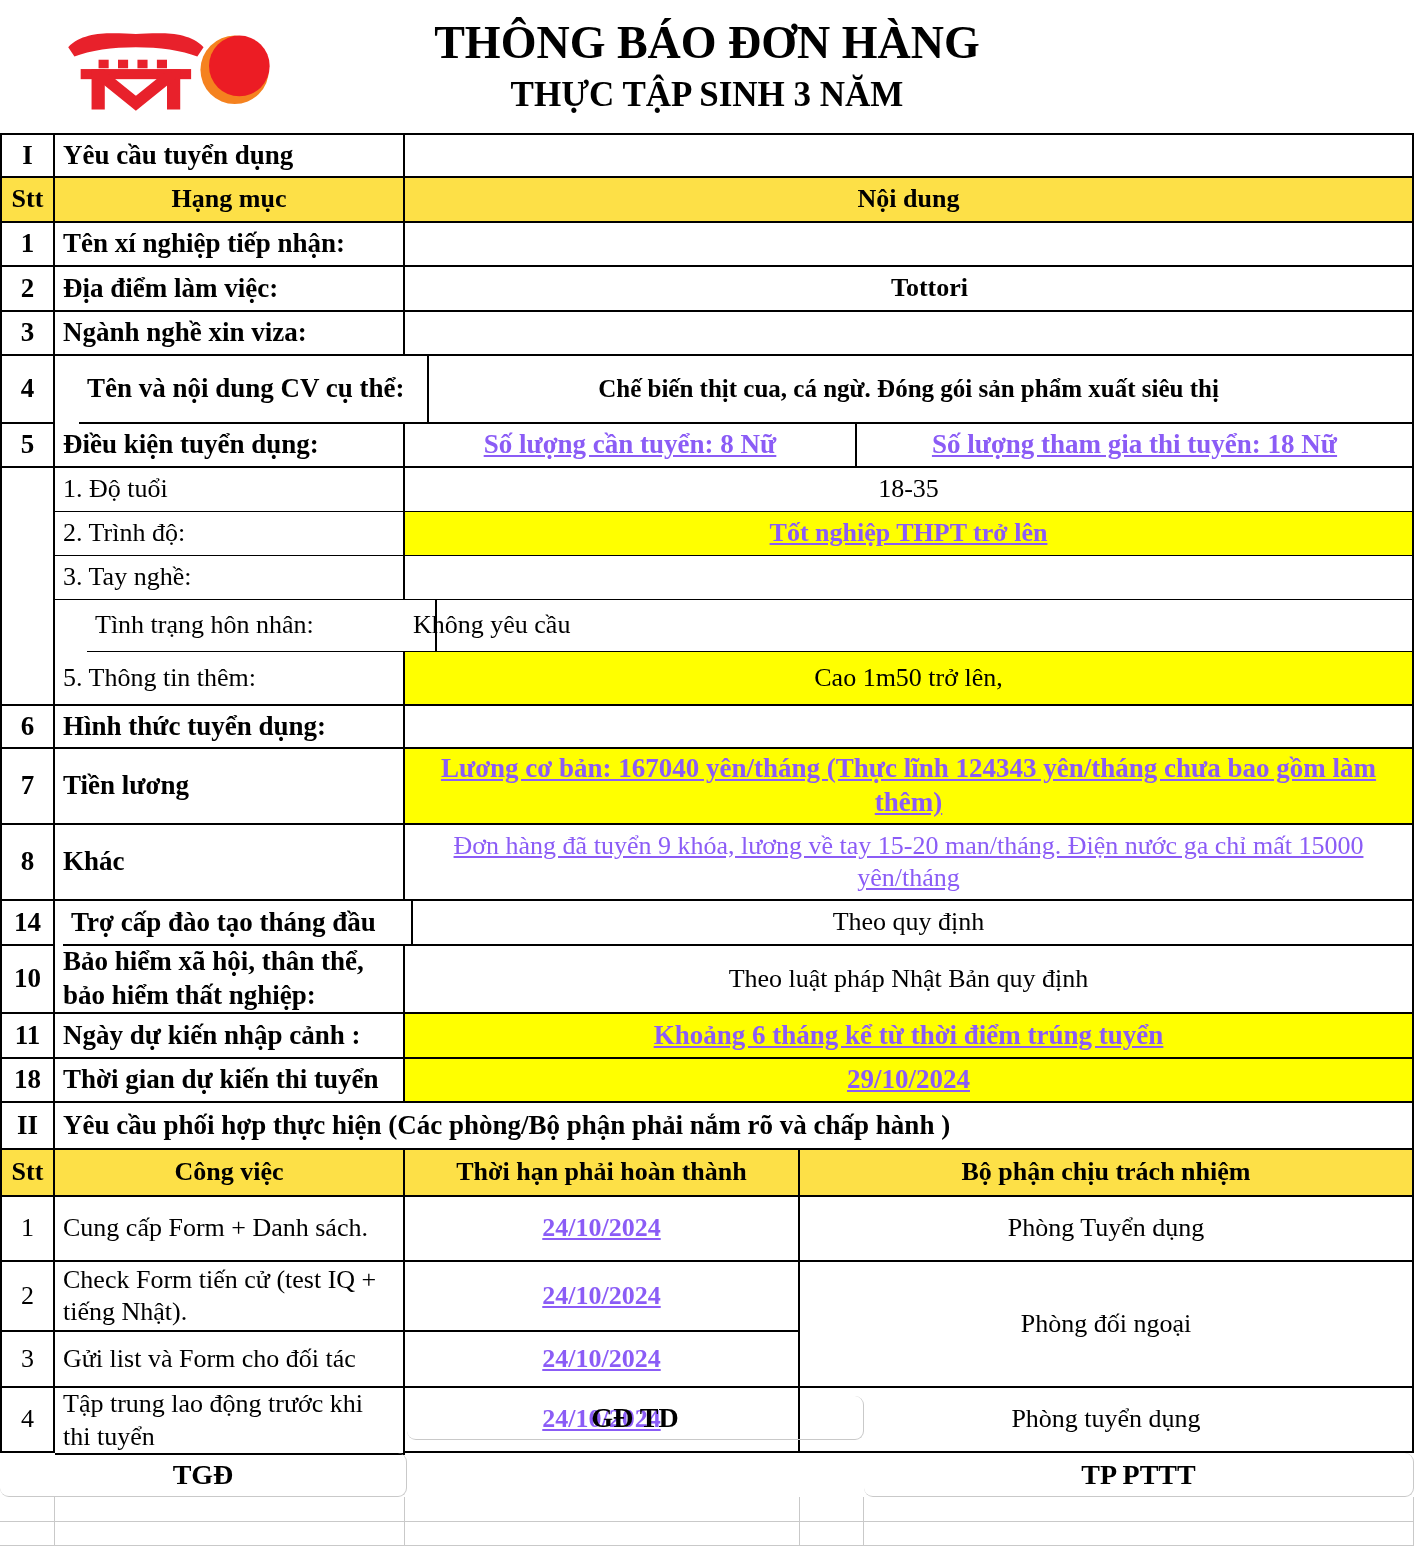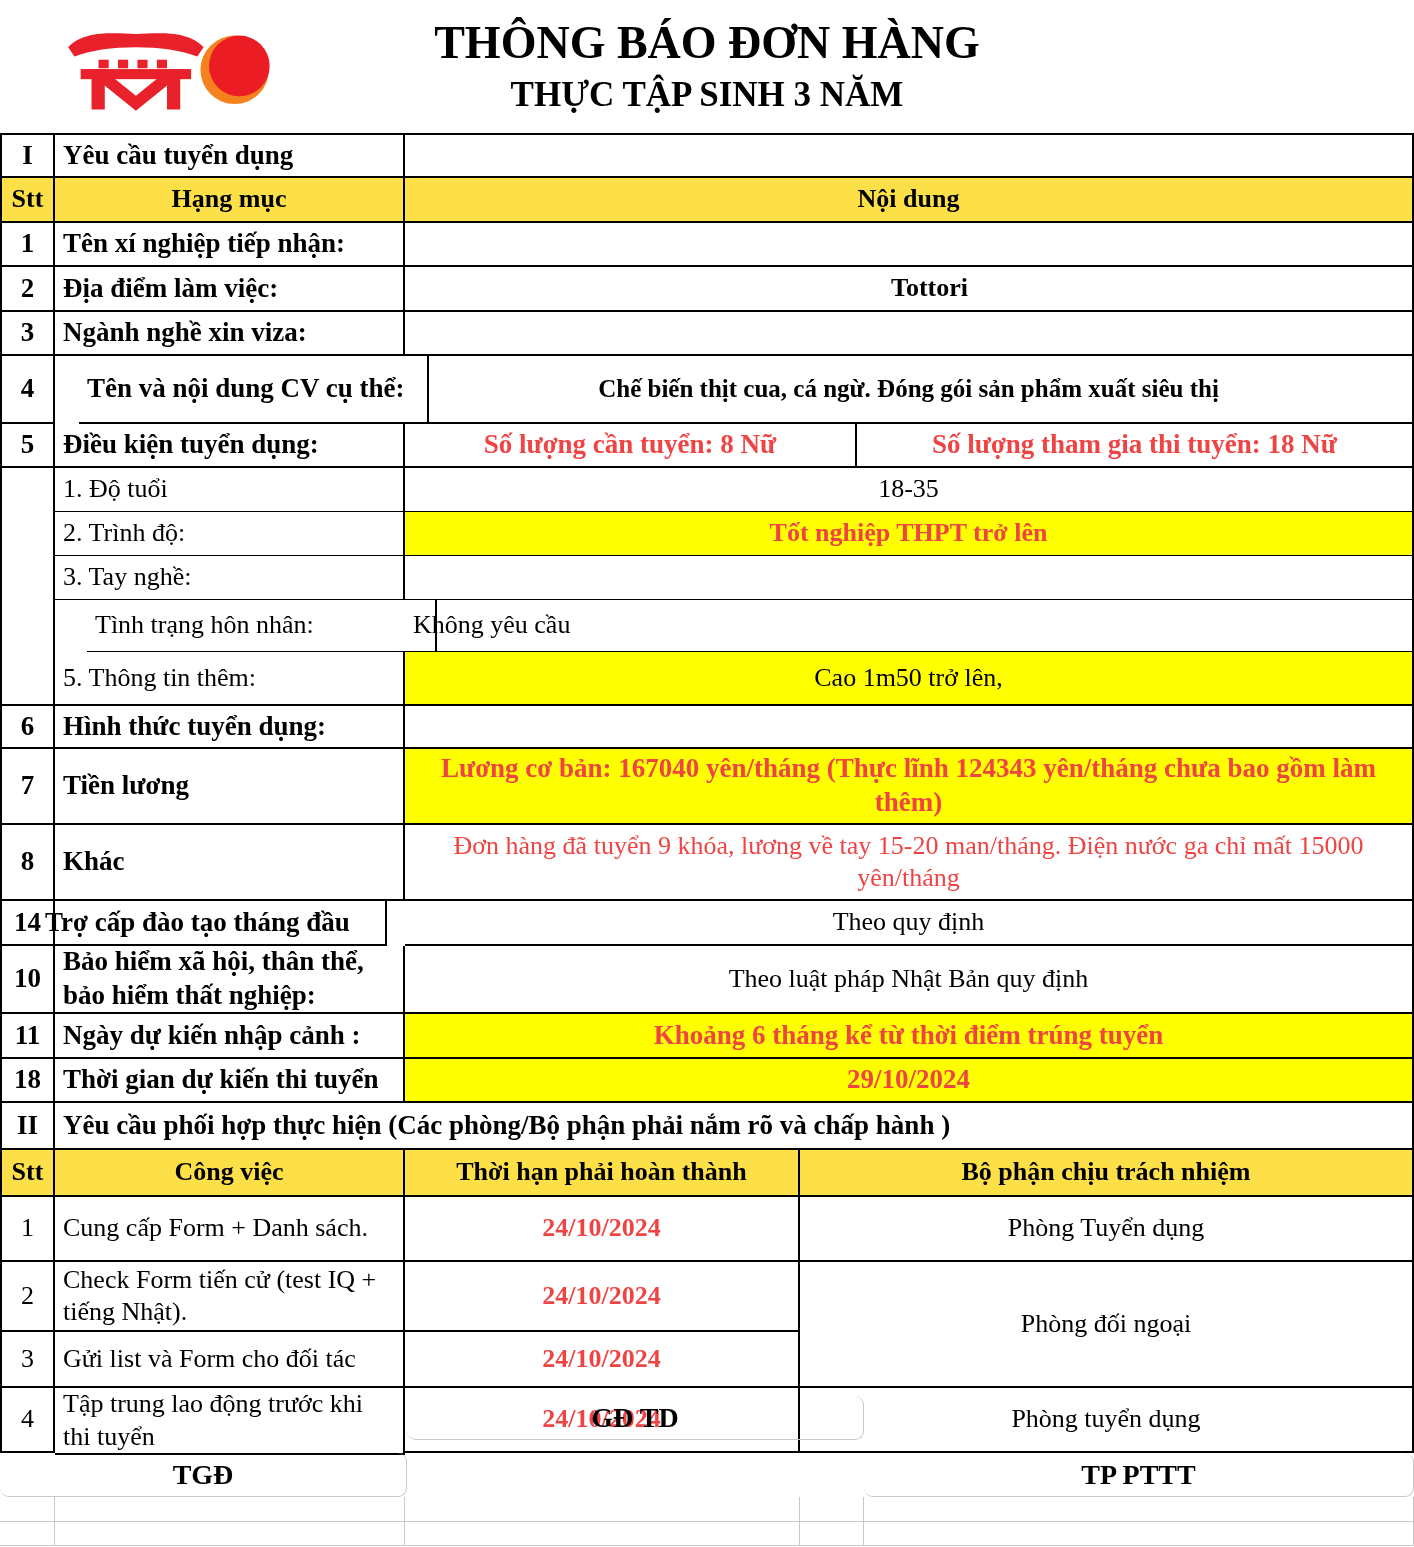--- a/index.html
+++ b/index.html
@@ -6,21 +6,21 @@
   body{width:1414px;height:1547px;position:relative;font-family:"Liberation Serif","DejaVu Serif",serif;color:#000;}
   .cell{position:absolute;box-sizing:border-box;border-right:2px solid #000;border-bottom:2px solid #000;
         display:flex;align-items:center;justify-content:center;text-align:center;font-size:26px;line-height:1.25;overflow:hidden;}
   .bl{border-left:2px solid #000;}
   .bt{border-top:2px solid #000;}
   .t1{border-bottom-width:1px;}
   .left{justify-content:flex-start;text-align:left;padding:0 8px;}
   .pad{padding:0 30px;}
   .bold{font-weight:bold;}
   .lbl{font-weight:bold;font-size:27px;}
-  .red{color:#ef4444;}
+  .red{color:#8b5cf6;text-decoration:underline;}
   .green{background:#fde047;}
   .yellow{background:#ffff00;}
   .num{font-weight:bold;font-size:27px;}
   .lite{border-right:1px solid #c9c9c9;border-bottom:1px solid #c9c9c9;}
   .header{position:absolute;left:0;top:0;width:1414px;height:133px;background:#fff;}
   .logo{position:absolute;left:62px;top:10px;width:210px;height:115px;}
   .titles{position:absolute;left:0;top:14px;width:1414px;text-align:center;font-weight:bold;}
   .title1{font-size:46px;line-height:58px;}
   .title2{font-size:35px;line-height:46px;}
   .foot{font-weight:bold;font-size:28px;border-radius:9px;}
@@ -107,21 +107,21 @@
 
 <div class="cell bl num" style="left:0;top:749px;width:55px;height:76px;">7</div>
 <div class="cell lbl left" style="left:55px;top:749px;width:350px;height:76px;">Tiền lương</div>
 <div class="cell yellow red lbl pad" style="left:405px;top:749px;width:1009px;height:76px;">Lương cơ bản: 167040 yên/tháng (Thực lĩnh 124343 yên/tháng chưa bao gồm làm thêm)</div>
 
 <div class="cell bl num" style="left:0;top:825px;width:55px;height:76px;">8</div>
 <div class="cell lbl left" style="left:55px;top:825px;width:350px;height:76px;">Khác</div>
 <div class="cell red pad" style="left:405px;top:825px;width:1009px;height:76px;">Đơn hàng đã tuyển 9 khóa, lương về tay 15-20 man/tháng. Điện nước ga chỉ mất 15000 yên/tháng</div>
 
 <div class="cell bl num" style="left:0;top:901px;width:55px;height:45px;">14</div>
-<div class="cell lbl left" style="left:37px;top:901px;width:350px;height:45px;">Trợ cấp đào tạo tháng đầu</div>
+<div class="cell lbl left" style="left:63px;top:901px;width:350px;height:45px;">Trợ cấp đào tạo tháng đầu</div>
 <div class="cell" style="left:405px;top:901px;width:1009px;height:45px;">Theo quy định</div>
 
 <div class="cell bl num" style="left:0;top:946px;width:55px;height:68px;">10</div>
 <div class="cell lbl left" style="left:55px;top:946px;width:350px;height:68px;">Bảo hiểm xã hội, thân thể, bảo hiểm thất nghiệp:</div>
 <div class="cell" style="left:405px;top:946px;width:1009px;height:68px;">Theo luật pháp Nhật Bản quy định</div>
 
 <div class="cell bl num" style="left:0;top:1014px;width:55px;height:45px;">11</div>
 <div class="cell lbl left" style="left:55px;top:1014px;width:350px;height:45px;">Ngày dự kiến nhập cảnh :</div>
 <div class="cell yellow red lbl" style="left:405px;top:1014px;width:1009px;height:45px;">Khoảng 6 tháng kể từ thời điểm trúng tuyển</div>
 

